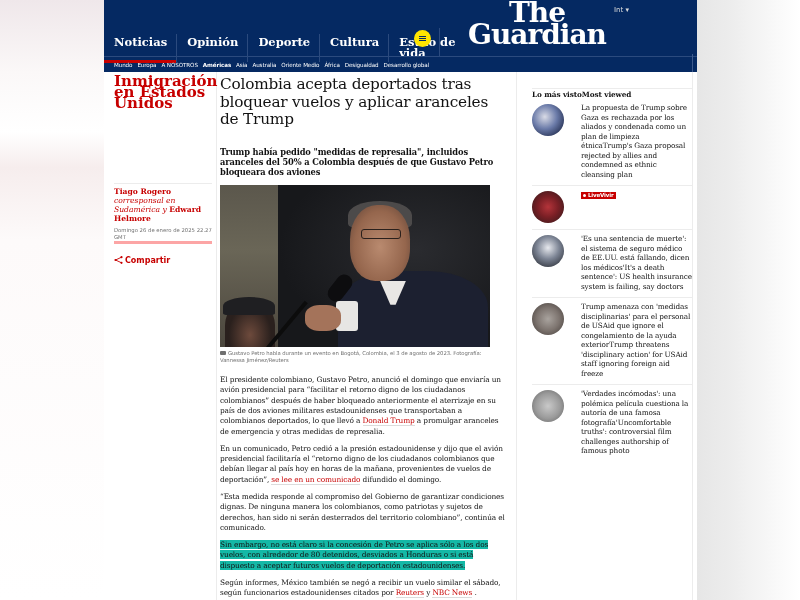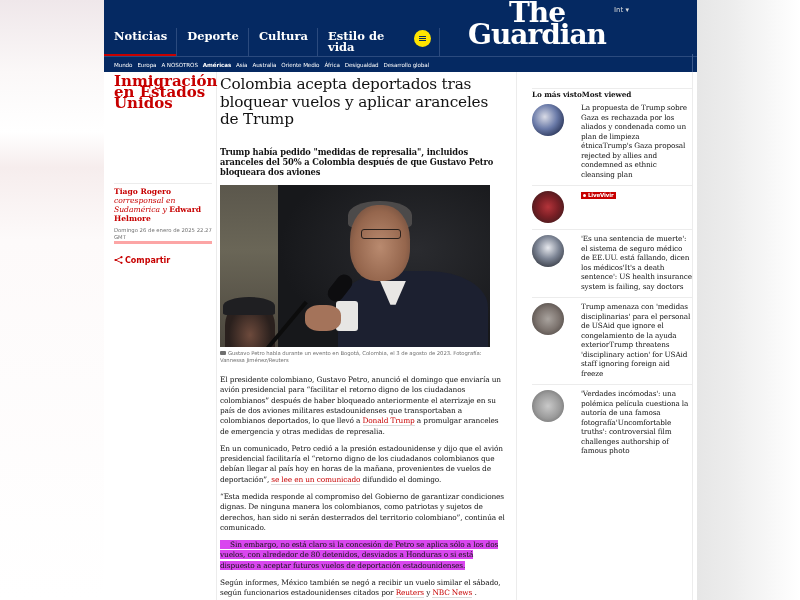--- a/index.html
+++ b/index.html
@@ -12,21 +12,21 @@
   .page { position: absolute; left: 104px; top: 0; width: 593px; height: 600px; background: #ffffff; overflow: hidden; }
 
   
   .header { position: absolute; left: 0; top: 0; width: 593px; height: 72px; background: #052962; }
   .edition { position: absolute; left: 510px; top: 6px; color: #dcdcdc; font-family: "DejaVu Sans", sans-serif; font-size: 7px; cursor: pointer; }
   .logo { position: absolute; left: 363px; top: 2px; color: #ffffff; font-family: "DejaVu Serif", serif; font-weight: bold; line-height: 22px; text-align: center; width: 140px; letter-spacing: -1px; }
   .logo .l1 { display: block; font-size: 28px; }
   .logo .l2 { display: block; font-size: 28px; }
 
   .pillars { position: absolute; left: 0; top: 28px; height: 28px; display: flex; }
-  .pillar { position: relative; color: #ffffff; font-weight: bold; font-size: 11.5px; padding: 3px 9px 0 10px; border-left: 1px solid #2b4a7e; height: 28px; line-height: 11px; cursor: pointer; font-family: "DejaVu Serif", serif; }
+  .pillar { position: relative; color: #ffffff; font-weight: bold; font-size: 11.5px; padding: 3px 9px 0 10px; border-left: 1px solid #2b4a7e; height: 28px; line-height: 11px; cursor: pointer; font-family: "DejaVu Serif", serif; margin-top: 6px; }
   .pillar:first-child { border-left: none; padding-left: 10px; }
   .pillar.active::after { content: ""; position: absolute; left: 0; right: 0; bottom: -1px; height: 3px; background: #c70000; }
   .pillar .sub { display: block; }
   .menu-btn { position: absolute; left: 310px; top: 30px; width: 17px; height: 17px; background: #ffe500; border-radius: 50%; cursor: pointer; }
   .menu-btn i { position: absolute; left: 5px; width: 7px; height: 1px; background: #052962; }
   .menu-btn i:nth-child(1) { top: 6px; } .menu-btn i:nth-child(2) { top: 8px; } .menu-btn i:nth-child(3) { top: 10px; }
   .menu-divider { position: absolute; left: 335px; top: 28px; width: 1px; height: 28px; background: #2b4a7e; }
 
   .subnav { position: absolute; left: 0; top: 56px; width: 593px; height: 16px; border-top: 1px solid #2b4a7e; display: flex; align-items: center; padding-left: 10px; }
   .subnav a { color: #ffffff; font-family: "DejaVu Sans", sans-serif; font-size: 5.6px; margin-right: 5px; text-decoration: none; cursor: pointer; letter-spacing: -0.1px; }
@@ -64,21 +64,21 @@
   .hero .mic { position: absolute; left: 112px; top: 88px; width: 16px; height: 30px; background: #0d0d0f; border-radius: 8px; transform: rotate(38deg); }
   .hero .mic-stem { position: absolute; left: 65px; top: 110px; width: 4px; height: 60px; background: #0c0c0c; transform: rotate(40deg); }
   .hero .person2 { position: absolute; left: 5px; top: 115px; width: 50px; height: 50px; border-radius: 50% 50% 0 0; background: radial-gradient(ellipse at 50% 70%, #6d4a3c 0%, #2a201d 60%); }
   .hero .cap { position: absolute; left: 3px; top: 112px; width: 52px; height: 18px; border-radius: 50% 50% 10% 10%; background: #1f1f22; }
   .caption { margin-top: 3px; font-family: "DejaVu Sans", sans-serif; font-size: 5.3px; line-height: 7.5px; color: #707070; letter-spacing: -0.05px; }
   .caption .cam { display: inline-block; width: 6px; height: 4px; background: #707070; border-radius: 1px; margin-right: 2px; vertical-align: middle; }
 
   .body-text { margin-top: 10px; font-size: 7.4px; line-height: 10.4px; color: #121212; letter-spacing: -0.15px; }
   .body-text p { margin-bottom: 6.5px; }
   .body-text a { color: #c70000; text-decoration: none; border-bottom: 1px solid #dcdcdc; cursor: pointer; }
-  .highlight { background: #d946ef; padding-left: 10px; }
+  .highlight { background: #14b8a6; }
 
   
   .mostviewed { position: absolute; left: 428px; top: 88px; width: 160px; }
   .mv-header { font-size: 7.3px; font-weight: bold; color: #121212; border-top: 1px solid #ececec; padding-top: 1px; letter-spacing: -0.1px; }
   .mv-item { display: flex; padding: 4px 0 6px 0; border-bottom: 1px solid #ececec; cursor: pointer; gap: 12px; }
   .mv-thumb { flex: 0 0 32px; width: 32px; height: 32px; border-radius: 50%; margin: 1px 5px 0 0; overflow: hidden; }
   .mv-text { font-size: 7.3px; line-height: 9.5px; color: #121212; letter-spacing: -0.15px; }
   .live-badge { display: inline-block; background: #c70000; color: #ffffff; font-family: "DejaVu Sans", sans-serif; font-size: 5.5px; font-weight: bold; padding: 0 2px; line-height: 7px; margin-bottom: 1px; }
   .live-badge::before { content: ""; display: inline-block; width: 3px; height: 3px; border-radius: 50%; background: #ffffff; margin-right: 2px; vertical-align: middle; }
   .right-edge { position: absolute; left: 588px; top: 72px; width: 1px; height: 528px; background: #ececec; }
@@ -93,20 +93,21 @@
 
   <header class="header">
     <span class="edition">Int ▾</span>
     <div class="logo">
       <span class="l1">The</span>
       <span class="l2">Guardian</span>
     </div>
 
     <nav class="pillars">
       <div class="pillar active">Noticias</div>
+      <div class="pillar">Opinión</div>
       <div class="pillar">Deporte</div>
       <div class="pillar">Cultura</div>
       <div class="pillar">
         <span>Estilo de</span>
         <span class="sub">vida</span>
       </div>
     </nav>
     <div class="menu-btn">
         <i></i>
         <i></i>

